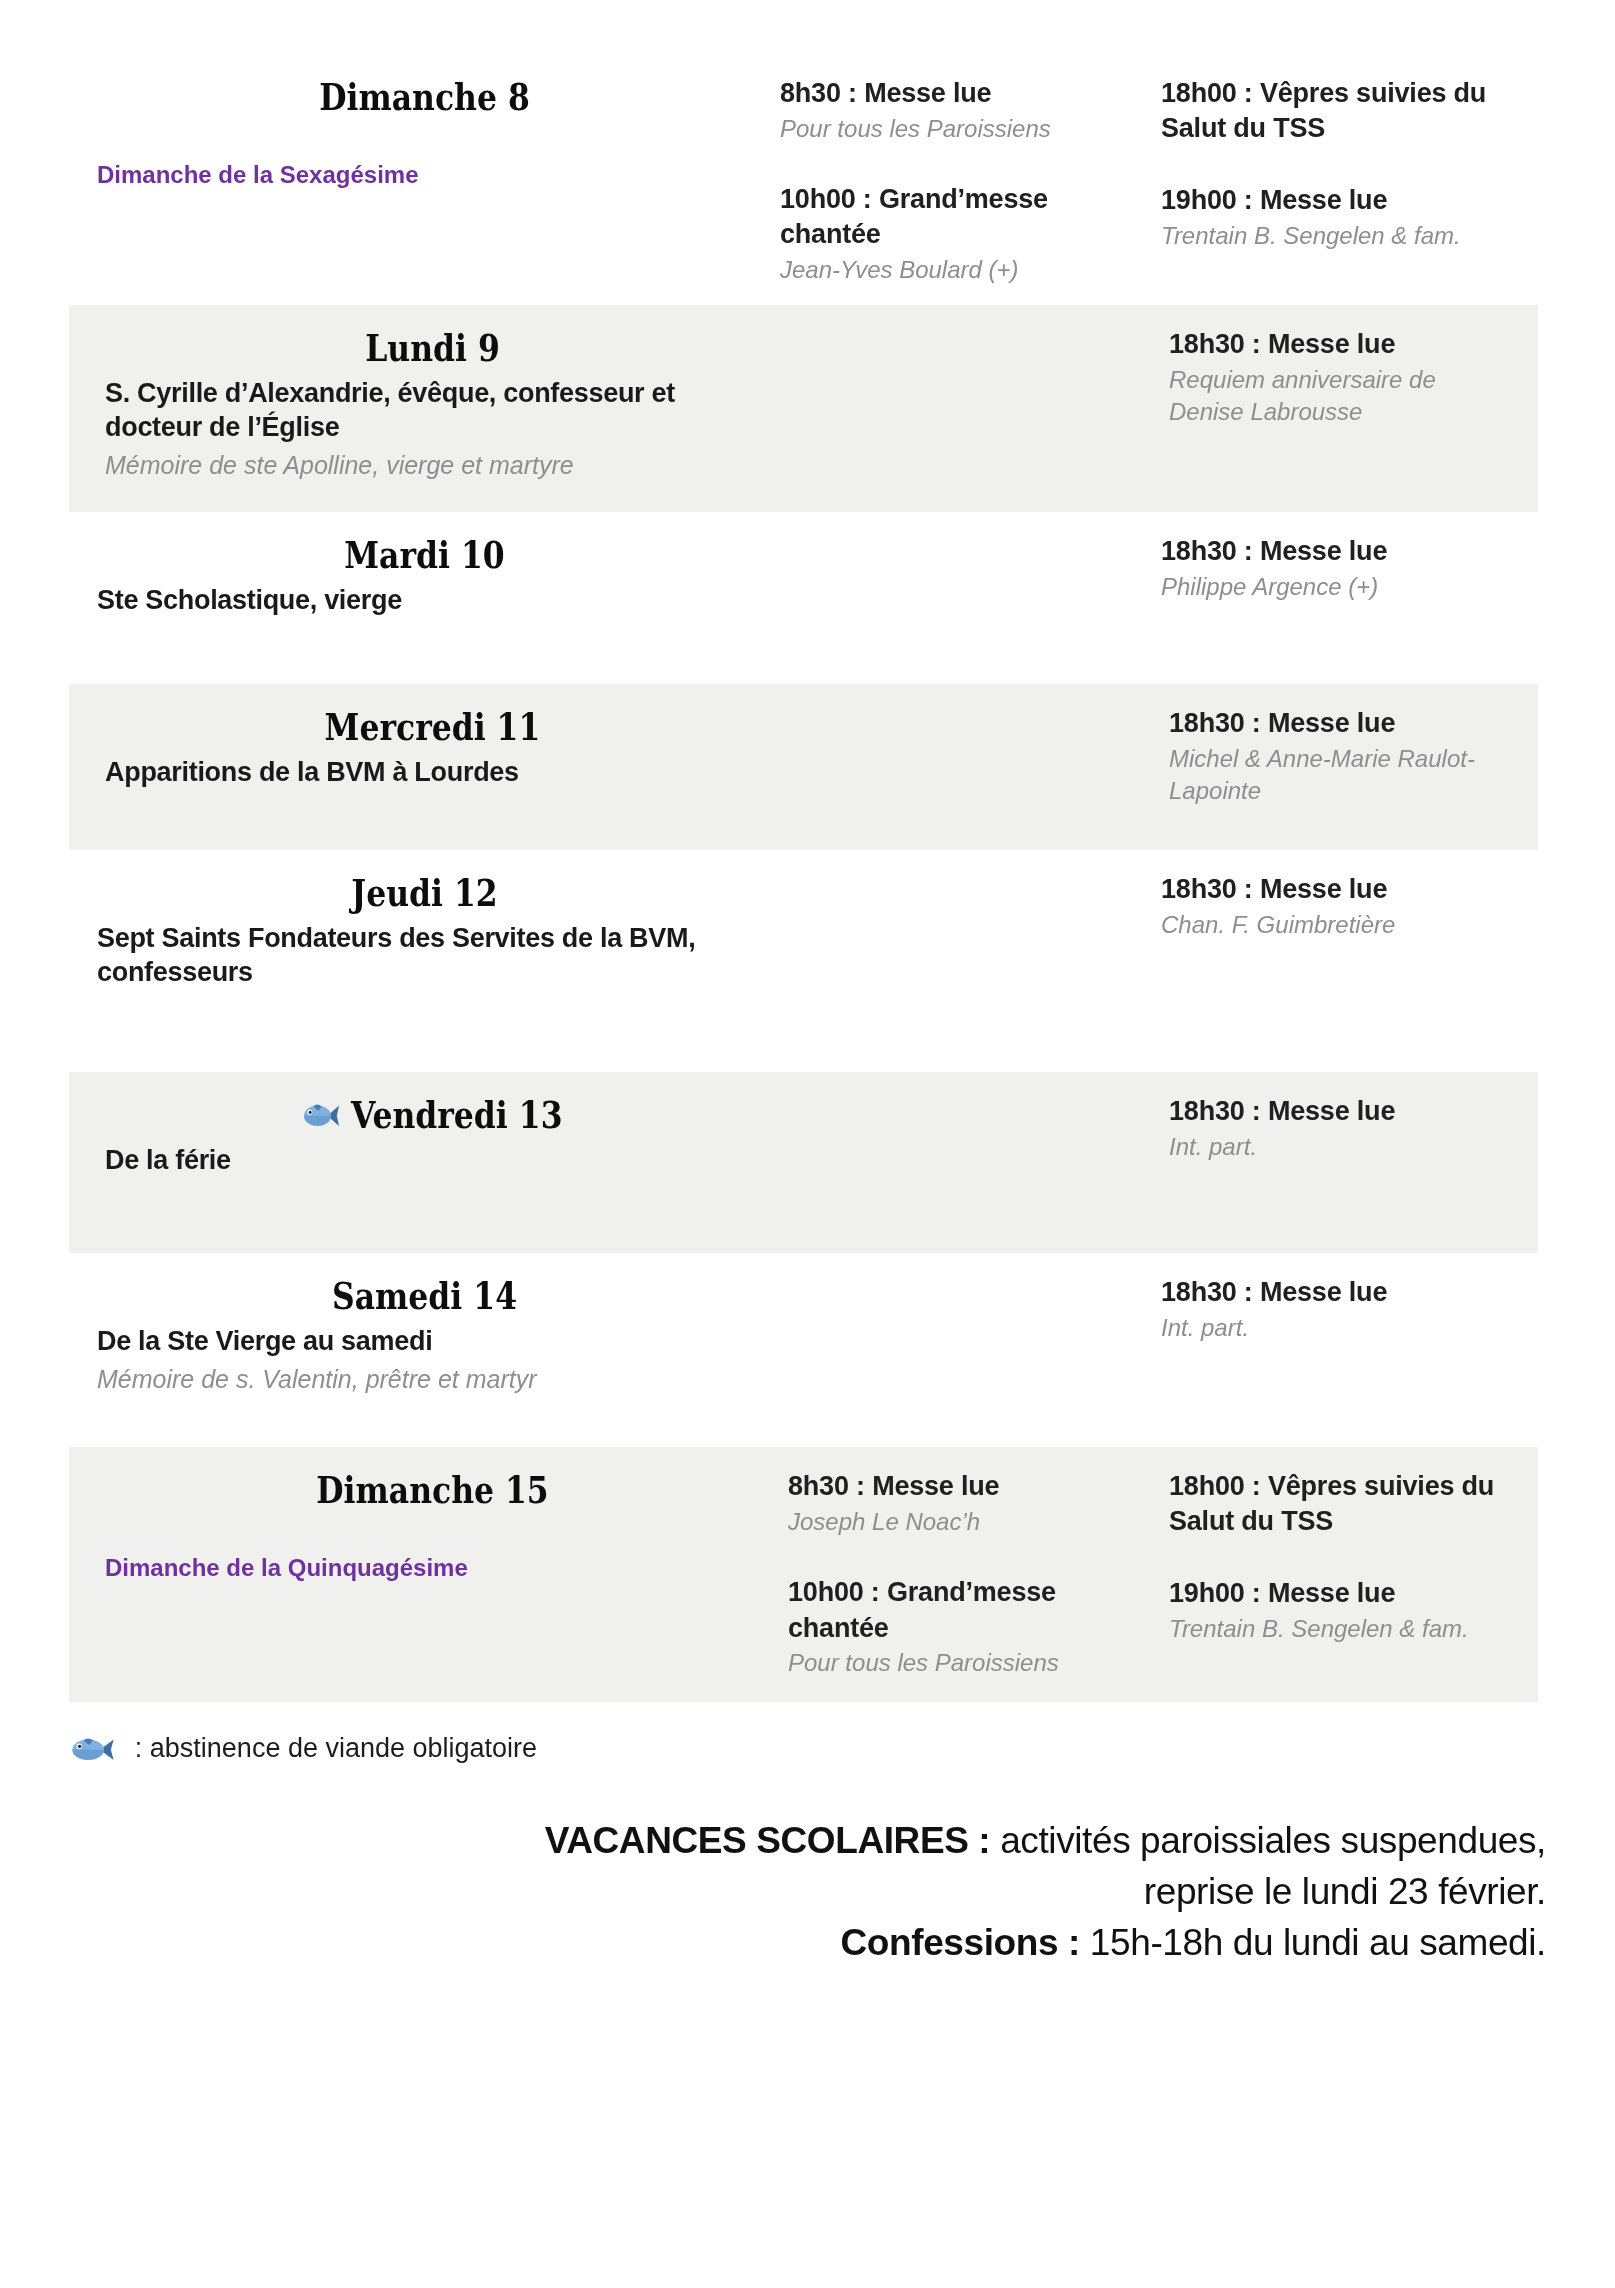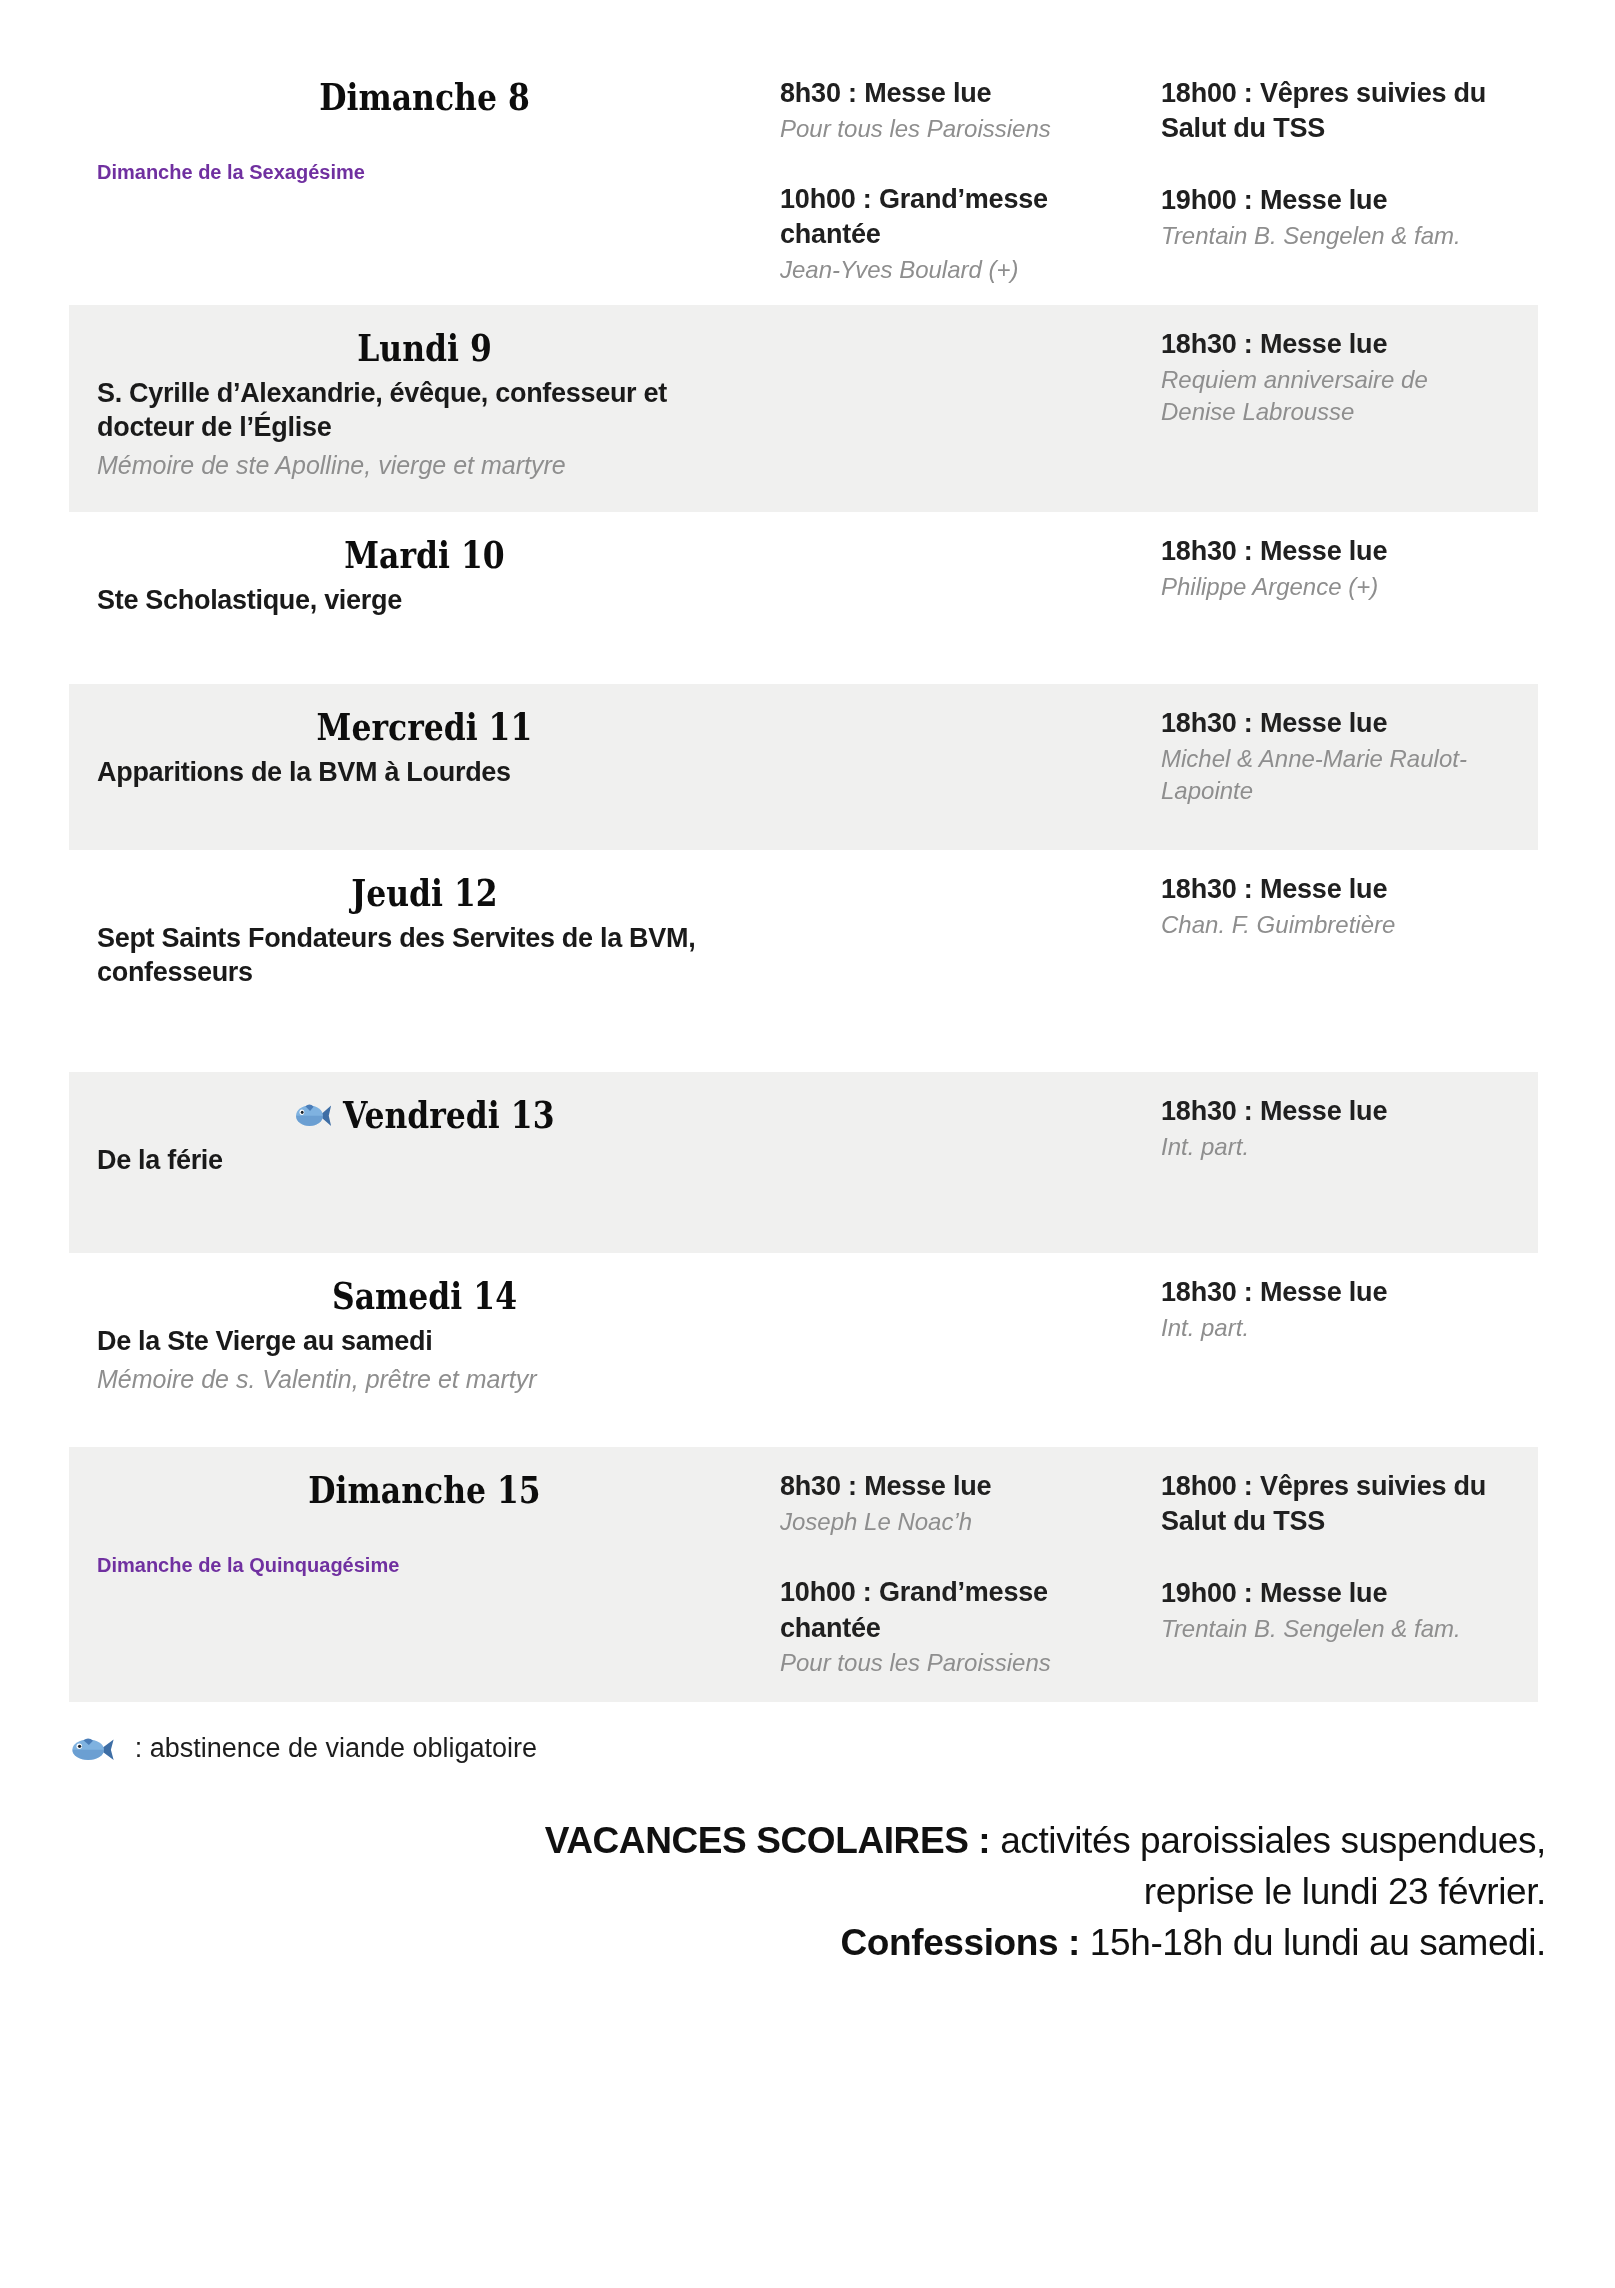--- a/index.html
+++ b/index.html
@@ -19,21 +19,21 @@
     color:#0d0d0d;
     margin:0 0 89px 1.8px;
   }
   .schedule{width:1469px;}
   .row{
     display:grid;
     grid-template-columns:711px 381px 377px;
     padding:22px 0 18.5px 0;
     box-sizing:border-box;
   }
-  .row.shaded{background:#f0f0ef;}
+  .row.shaded{background:#f0f0ef;padding-left:8px;}
   .row:nth-child(1){min-height:247px;}
   .row:nth-child(2){min-height:207px;}
   .row:nth-child(3){min-height:172px;}
   .row:nth-child(4){min-height:166px;}
   .row:nth-child(5){min-height:222px;}
   .row:nth-child(6){min-height:181px;}
   .row:nth-child(7){min-height:194px;}
   .row:nth-child(8){min-height:255px;}
   .day-col{padding:0 28px;}
   .day-name{
@@ -50,21 +50,21 @@
   .feast{
     font-weight:700;
     font-size:27px;
     letter-spacing:-0.3px;
     line-height:1.25;
     color:#1a1a1a;
     margin-top:7.4px;
   }
   .sunday-feast{
     font-weight:700;
-    font-size:20px;
+    font-size:24px;
     color:#7030a0;
     margin-top:42px;
   }
   .memorial{
     font-style:italic;
     font-size:25px;
     color:#8e8e8e;
     margin-top:5.5px;
     line-height:1.25;
   }

